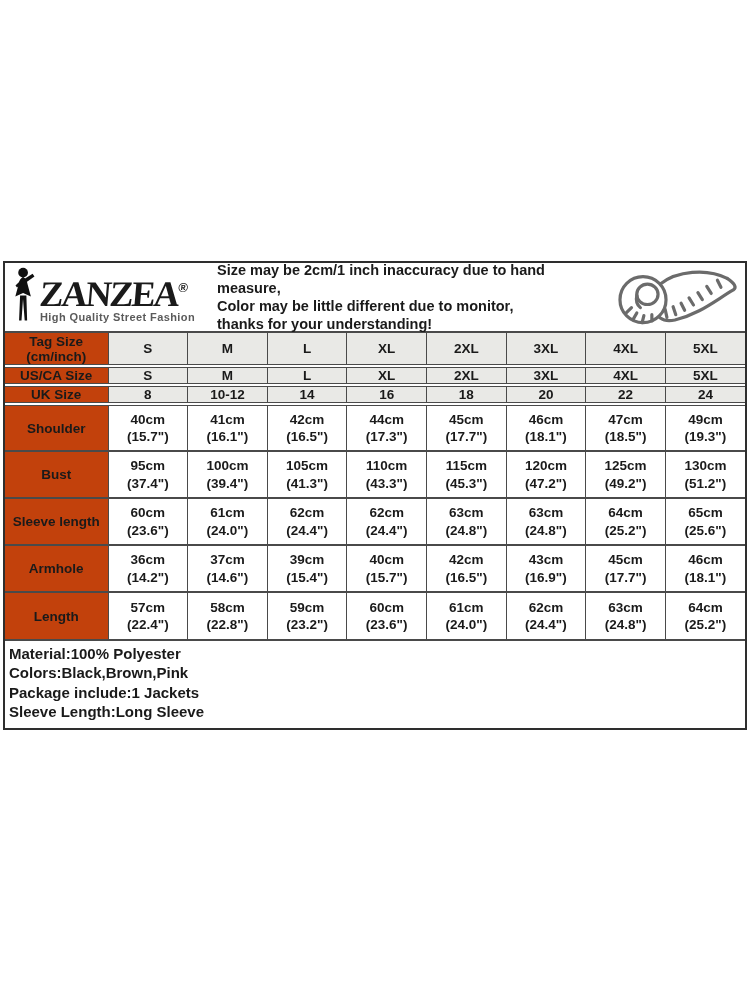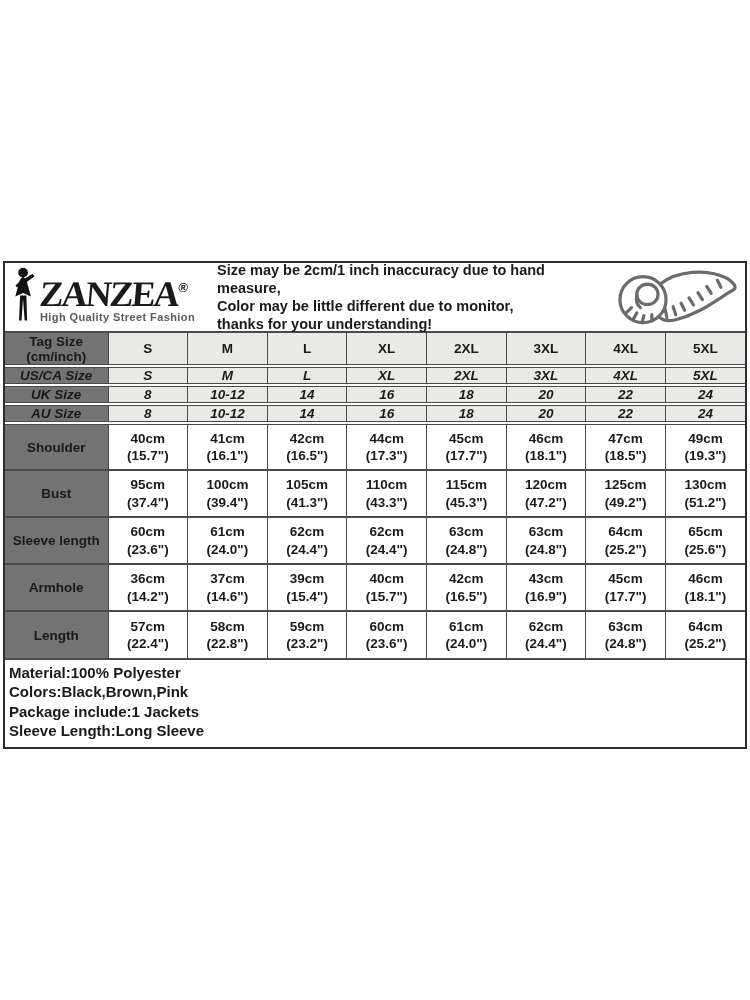--- a/index.html
+++ b/index.html
@@ -79,26 +79,26 @@
   }
   .size-table th, .size-table td {
     padding: 0;
     text-align: center;
     vertical-align: middle;
     font-weight: 700;
     font-size: 13.5px;
     overflow: hidden;
   }
   .size-table td { border-left: 1.5px solid #4a4a4a; }
-  .size-table th { background: #737373; }
+  .size-table th { background: #c2410c; }
   .size-table tr.shaded td { background: #e9e9e6; }
   .size-table tr.sep-double th, .size-table tr.sep-double td { border-top: 4px double #4a4a4a; }
   .size-table tr.sep-solid th,  .size-table tr.sep-solid td  { border-top: 2px solid #4a4a4a; }
   .size-table tr.r-tag { height: 33px; }
-  .size-table tr.r-size { height: 14px; font-style: italic; }
+  .size-table tr.r-size { height: 14px; }
   .size-table tr.r-measure { height: 47px; }
   .label-line { line-height: 15px; }
   .mline { line-height: 17.5px; }
 
   
   .info {
     border-top: 2px solid #4a4a4a;
     padding: 3px 8px 7px 4px;
     font-size: 15px;
     font-weight: 600;
@@ -201,33 +201,20 @@
             </th>
             <td>8</td>
             <td>10-12</td>
             <td>14</td>
             <td>16</td>
             <td>18</td>
             <td>20</td>
             <td>22</td>
             <td>24</td>
           </tr>
-          <tr class="r-size shaded sep-double">
-            <th>
-              <div class="label-line">AU Size</div>
-            </th>
-            <td>8</td>
-            <td>10-12</td>
-            <td>14</td>
-            <td>16</td>
-            <td>18</td>
-            <td>20</td>
-            <td>22</td>
-            <td>24</td>
-          </tr>
           <tr class="r-measure sep-double">
             <th>
               <div class="label-line">Shoulder</div>
             </th>
             <td>
               <div class="mline">40cm</div>
               <div class="mline">(15.7")</div>
             </td>
             <td>
               <div class="mline">41cm</div>

